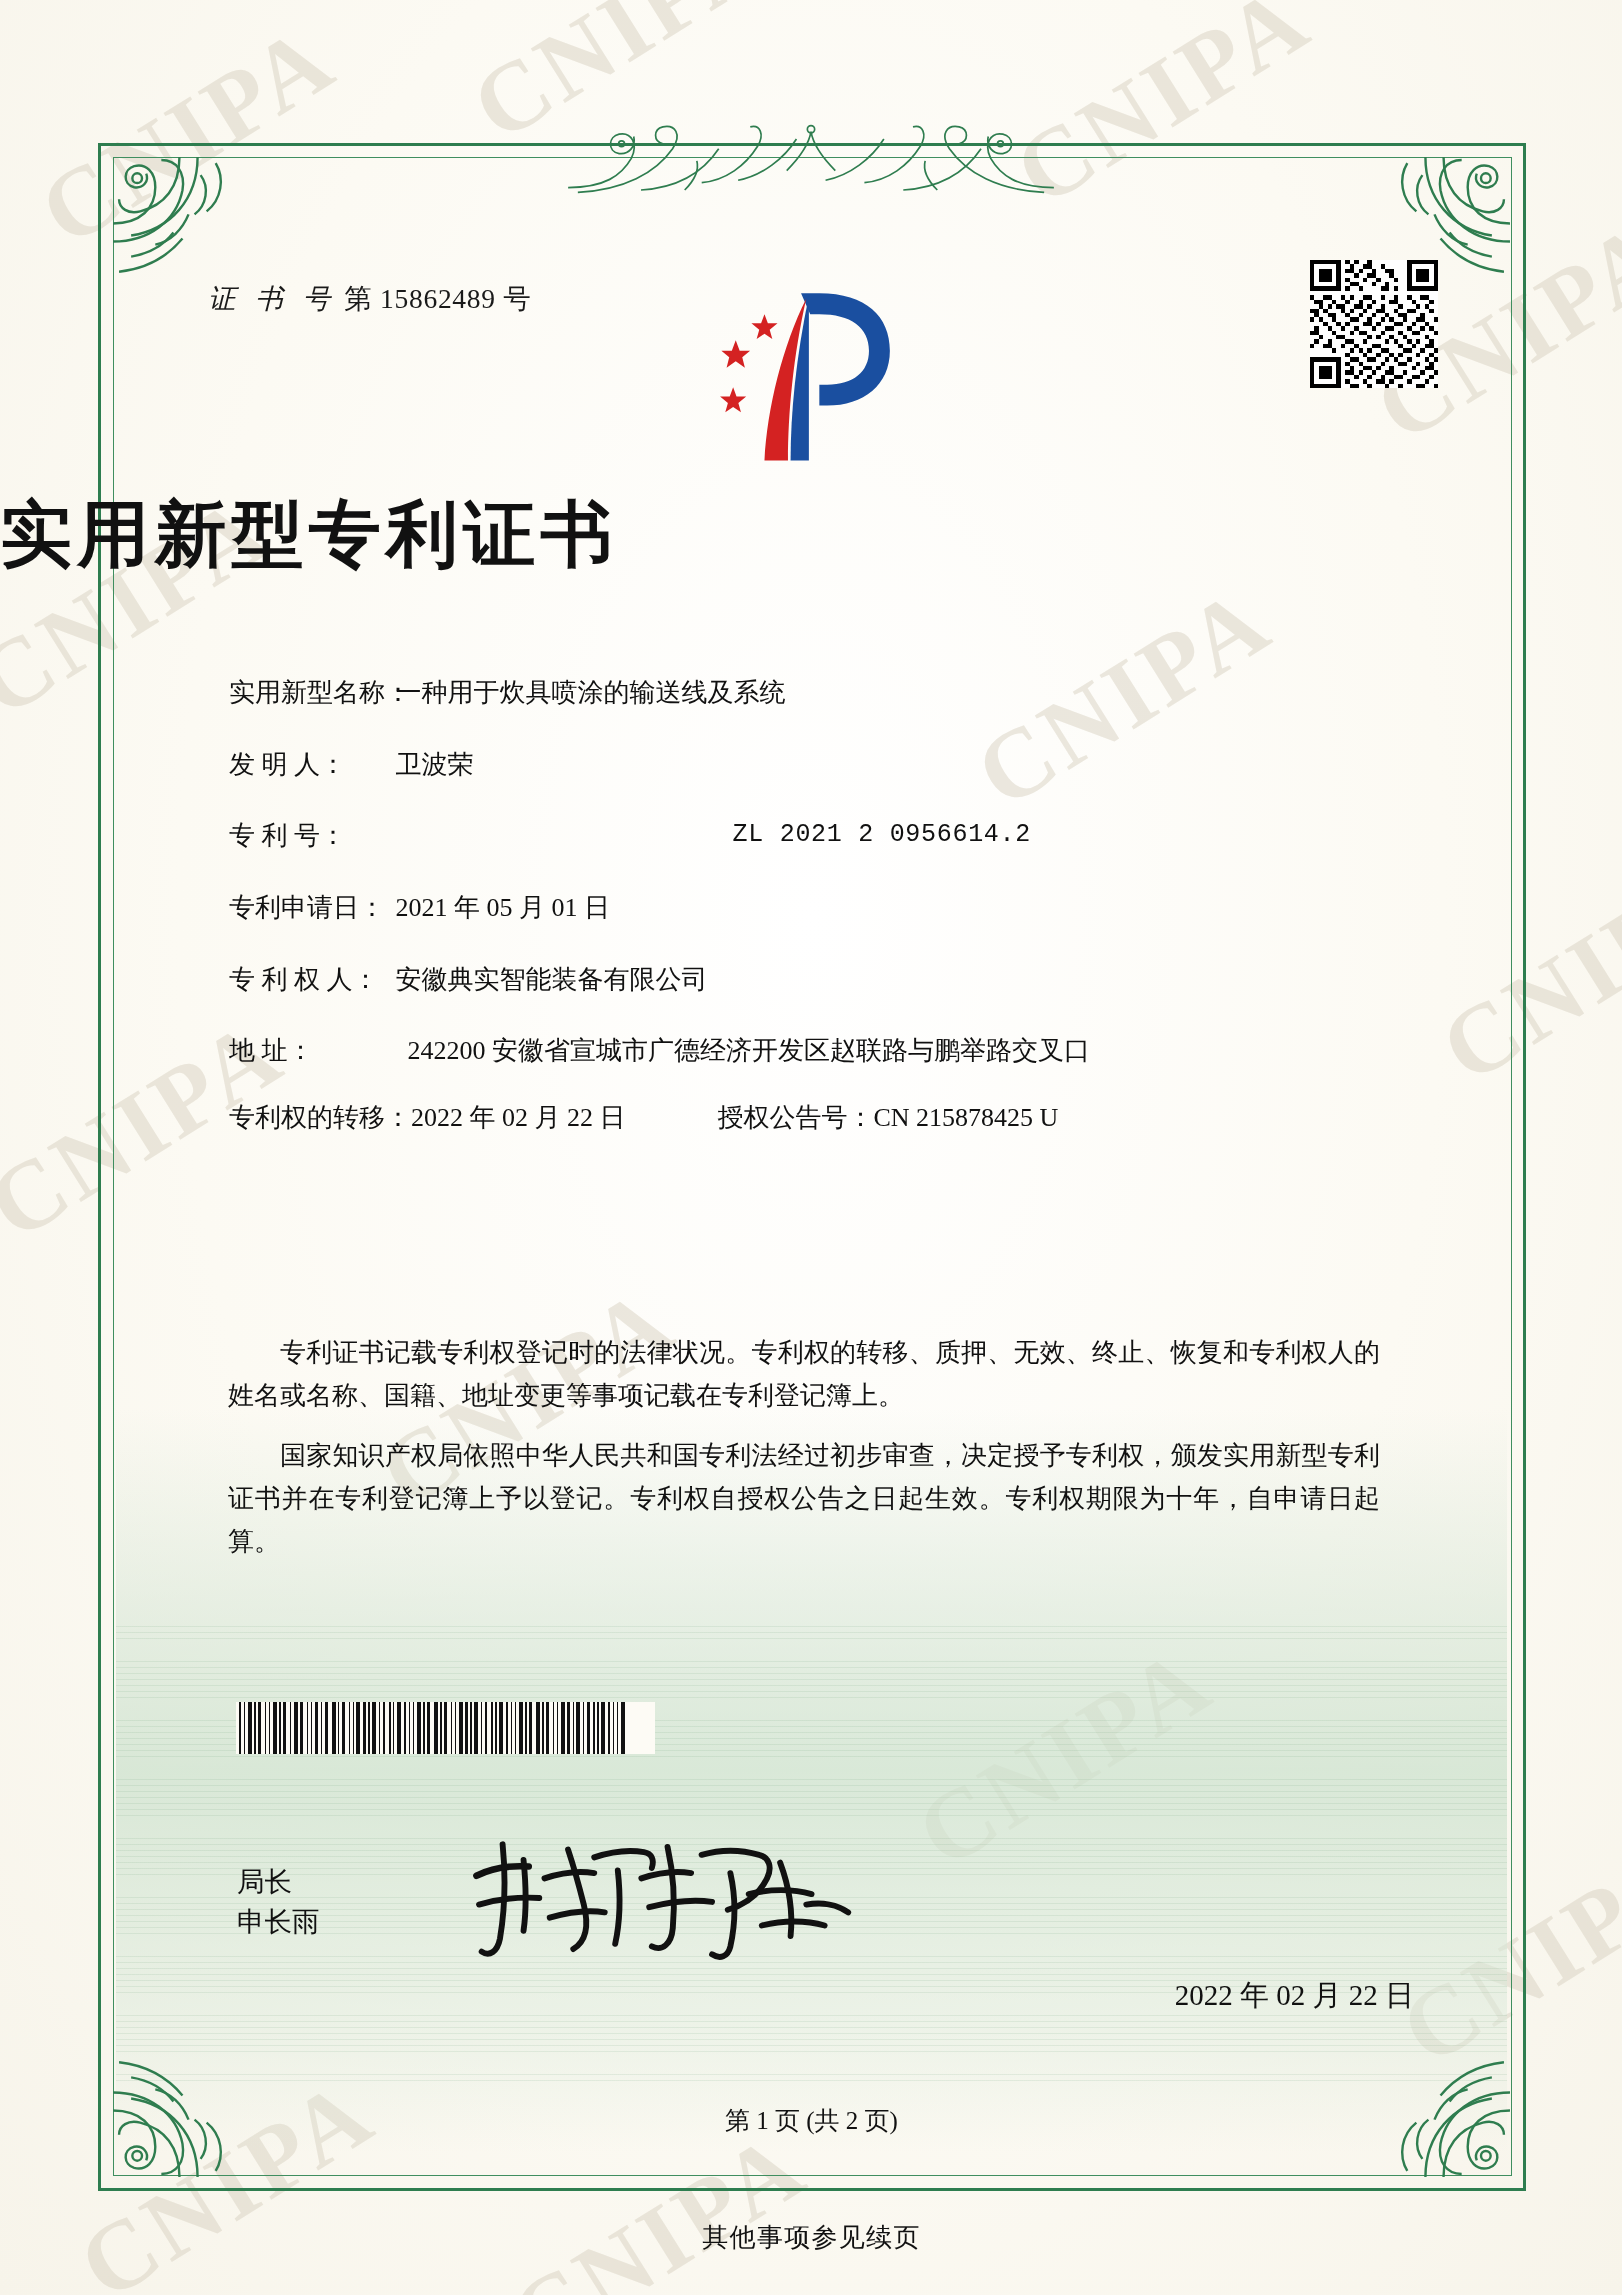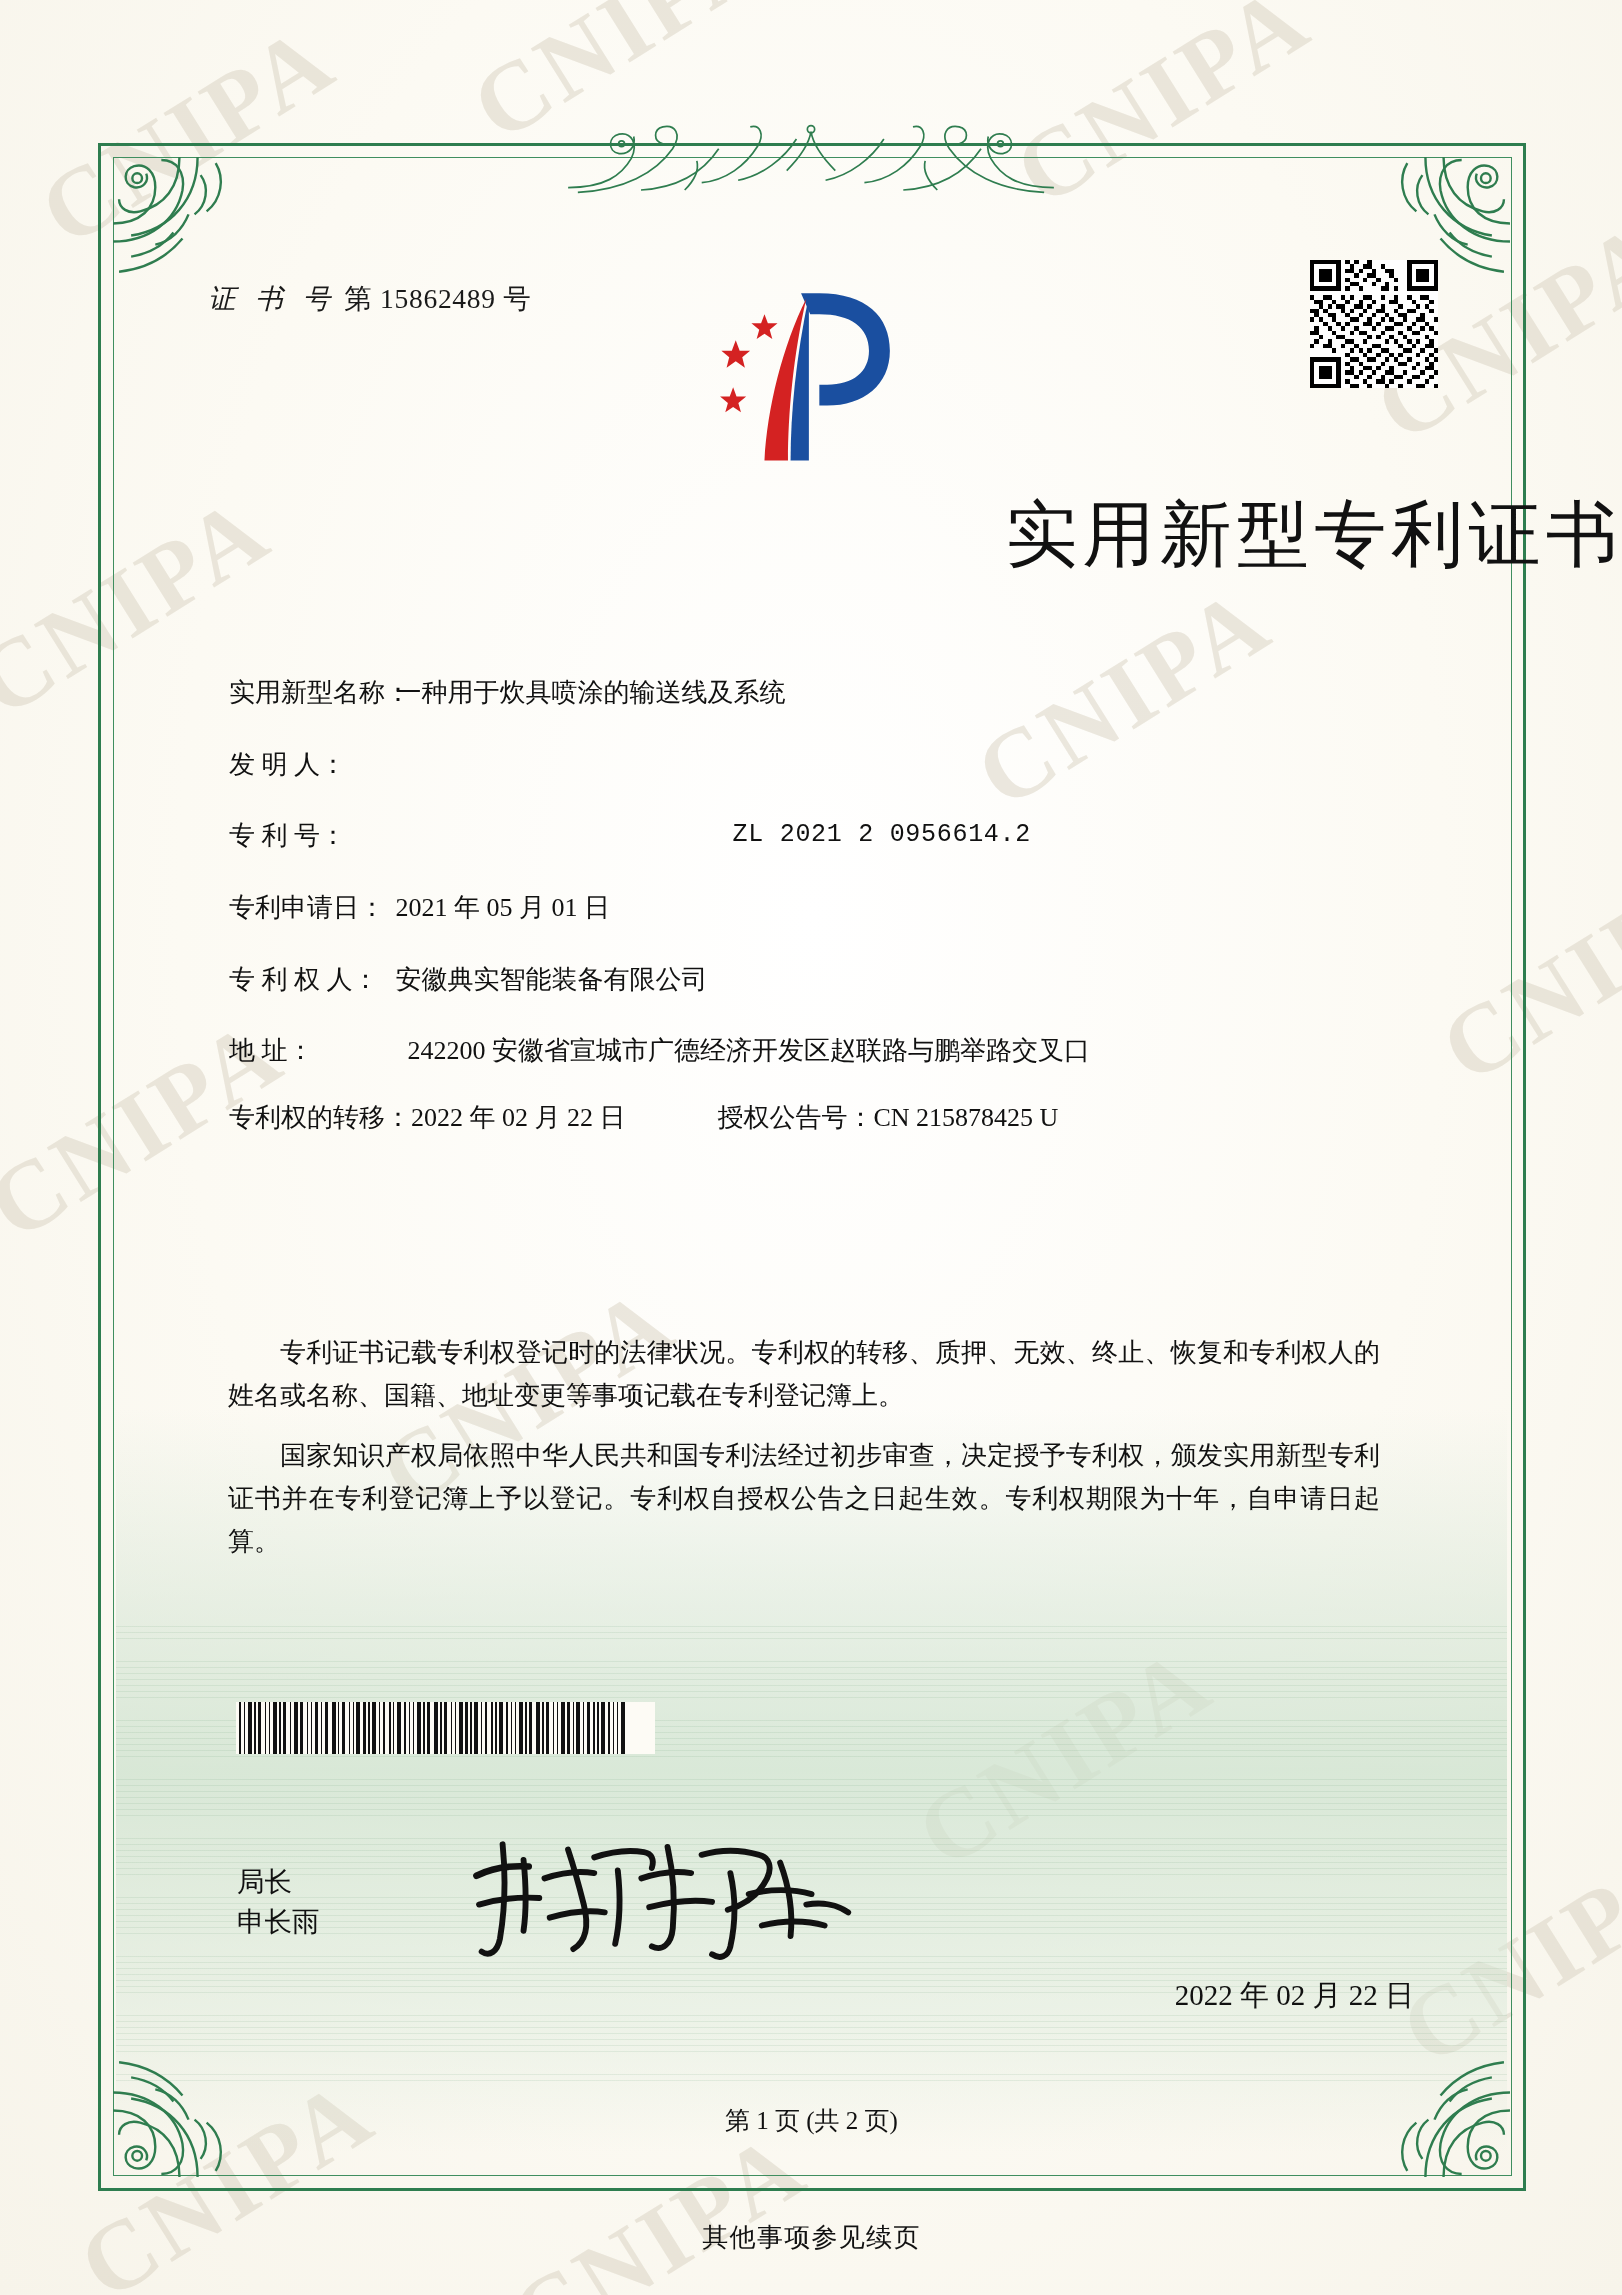--- a/index.html
+++ b/index.html
@@ -141,23 +141,23 @@
     height: 196px;
   }
   .emblem svg { width: 100%; height: 100%; display: block; }
 
   
   .title {
     position: absolute;
     left: 0;
     right: 0;
     top: 487px;
-    text-align: right;
+    text-align: left;
     font-size: 72px;
-    font-weight: normal;
+    font-weight: bold;
     letter-spacing: 5.2px;
     color: #111;
     font-family: "Liberation Serif", serif;
   }
 
   
   .fields {
     position: absolute;
     left: 229px;
     top: 674px;
@@ -597,20 +597,21 @@
 
   <div class="title">实用新型专利证书</div>
 
   <div class="fields">
     <div class="frow">
       <div class="flabel lab-name">实用新型名称：</div>
       <div class="fvalue">一种用于炊具喷涂的输送线及系统</div>
     </div>
     <div class="frow">
       <div class="flabel lab-name">发    明    人：</div>
+      <div class="fvalue">卫波荣</div>
     </div>
     <div class="frow">
       <div class="flabel lab-name">专    利    号：</div>
       <div class="fvalue mono">ZL 2021 2 0956614.2</div>
     </div>
     <div class="frow">
       <div class="flabel lab-name">专利申请日：</div>
       <div class="fvalue">2021 年 05 月 01 日</div>
     </div>
     <div class="frow">

